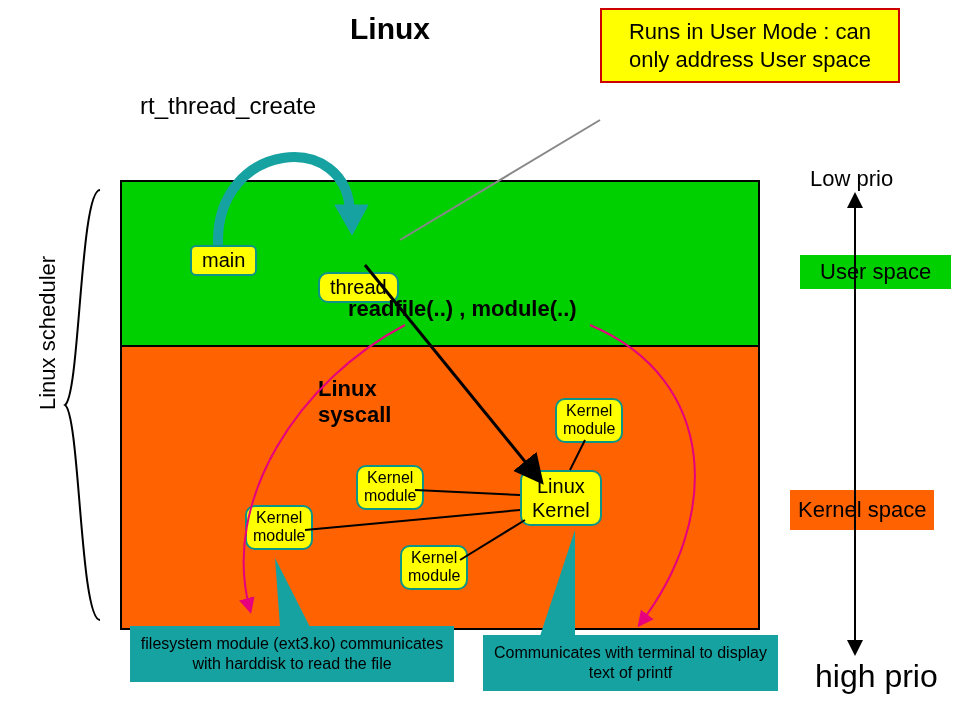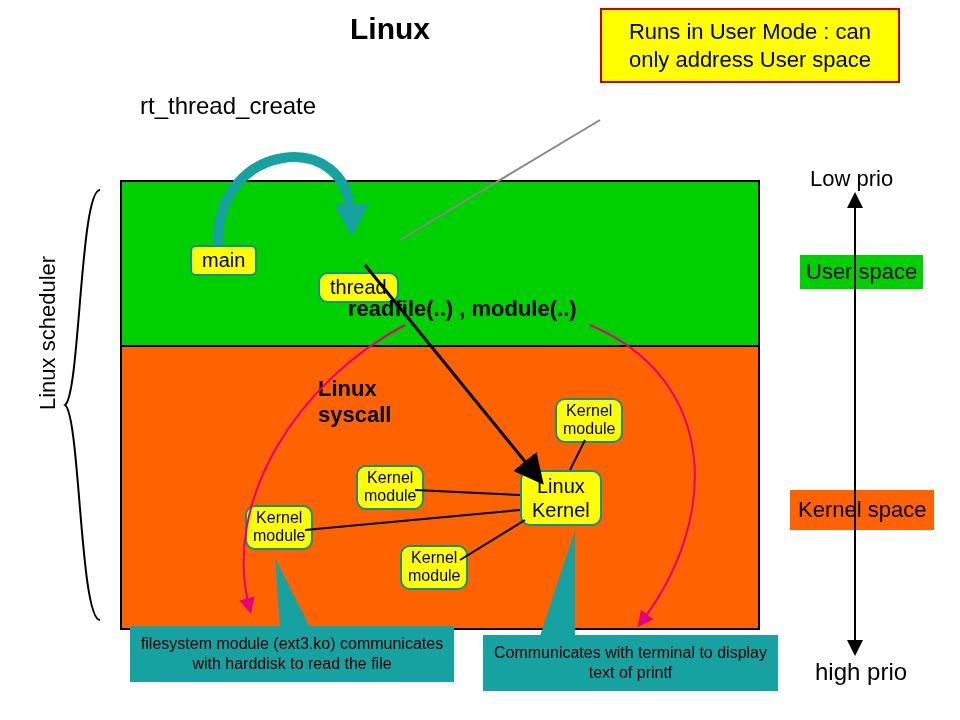--- a/index.html
+++ b/index.html
@@ -36,28 +36,28 @@
     line-height: 1.25;
   }
   .lowprio {
     position: absolute;
     top: 166px; left: 810px;
     font-size: 22px;
   }
   .highprio {
     position: absolute;
     top: 658px; left: 815px;
-    font-size: 24px;
+    font-size: 32px;
     text-align: right;
   }
   .userspace-label {
     position: absolute;
     top: 255px; left: 800px;
     background: #00d000;
-    padding: 4px 6px;
+    padding: 4px 20px;
     font-size: 22px;
   }
   .kernelspace-label {
     position: absolute;
     top: 490px; left: 790px;
     background: #ff6200;
     padding: 7px 8px;
     font-size: 22px;
   }
   .bigbox {

